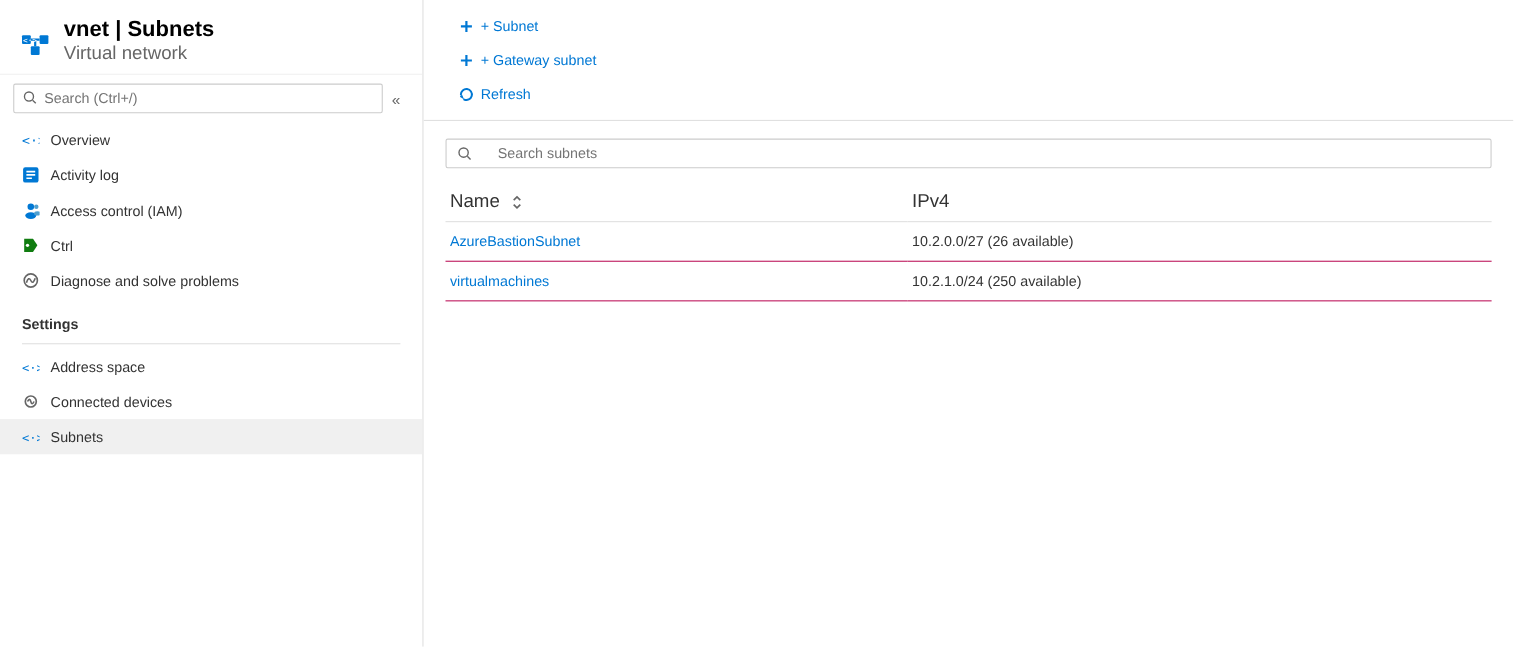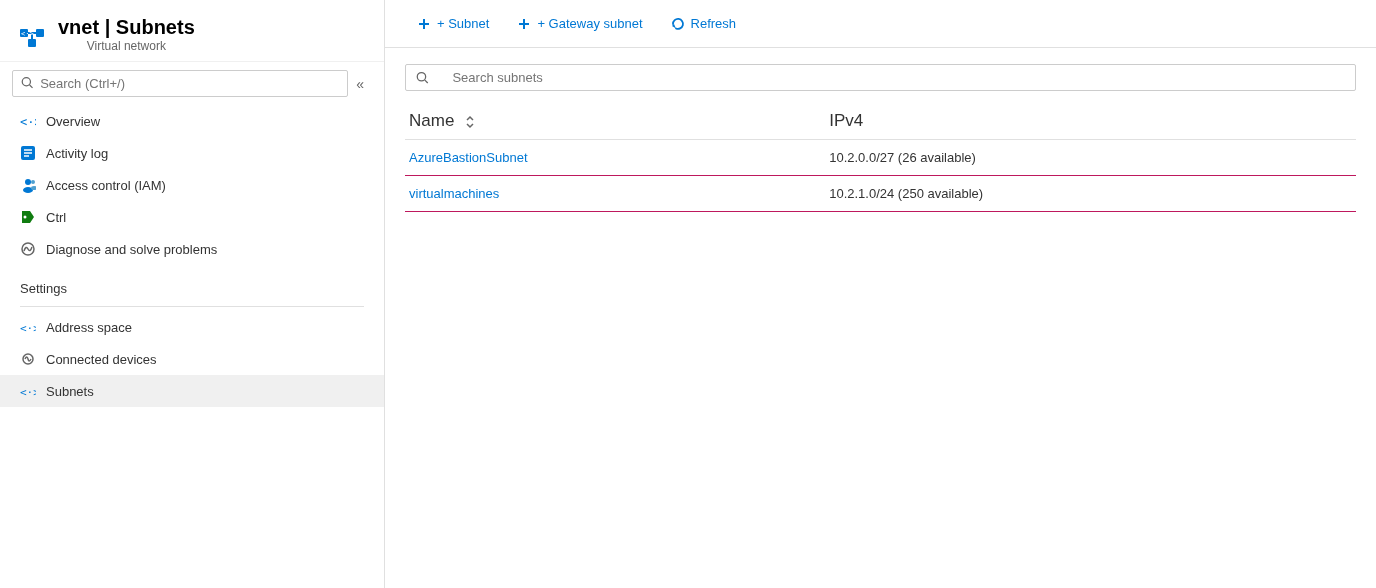--- a/index.html
+++ b/index.html
@@ -36,23 +36,22 @@
       justify-content: center;
     }
 
     .title-text h1 {
       font-size: 20px;
       font-weight: 600;
       color: #000;
     }
 
     .title-text .subtitle {
-      font-size: 12px;
+      font-size: 17px;
       color: #666;
-      text-align: center;
     }
 
     .search-box {
       display: flex;
       align-items: flex-start;
       margin: 12px 16px;
       border: 1px solid #ccc;
       border-radius: 2px;
       padding: 5px 8px;
       gap: 6px;
@@ -96,44 +95,45 @@
       height: 16px;
       display: flex;
       align-items: center;
       justify-content: center;
       flex-shrink: 0;
     }
 
     .section-label {
       padding: 16px 20px 6px 20px;
       font-size: 13px;
-      font-weight: 400;
+      font-weight: 700;
       color: #333;
     }
 
     .divider {
       border: none;
       border-top: 1px solid #e0e0e0;
       margin: 4px 20px;
     }
 
     
     .main-content {
       flex: 1;
       display: flex;
       flex-direction: column;
       overflow: hidden;
     }
 
     .toolbar {
       display: flex;
-      align-items: center;
+      align-items: flex-start;
       gap: 4px;
       padding: 10px 20px;
       border-bottom: 1px solid #e0e0e0;
+      flex-direction: column;
     }
 
     .toolbar-btn {
       display: flex;
       align-items: center;
       gap: 6px;
       padding: 6px 12px;
       border: none;
       background: transparent;
       cursor: pointer;

